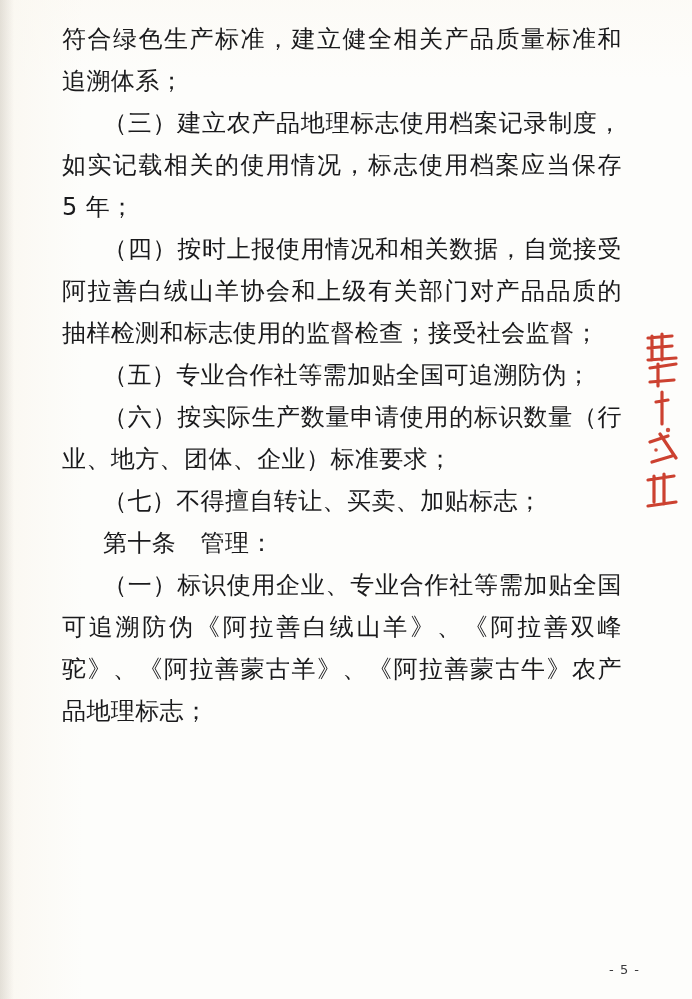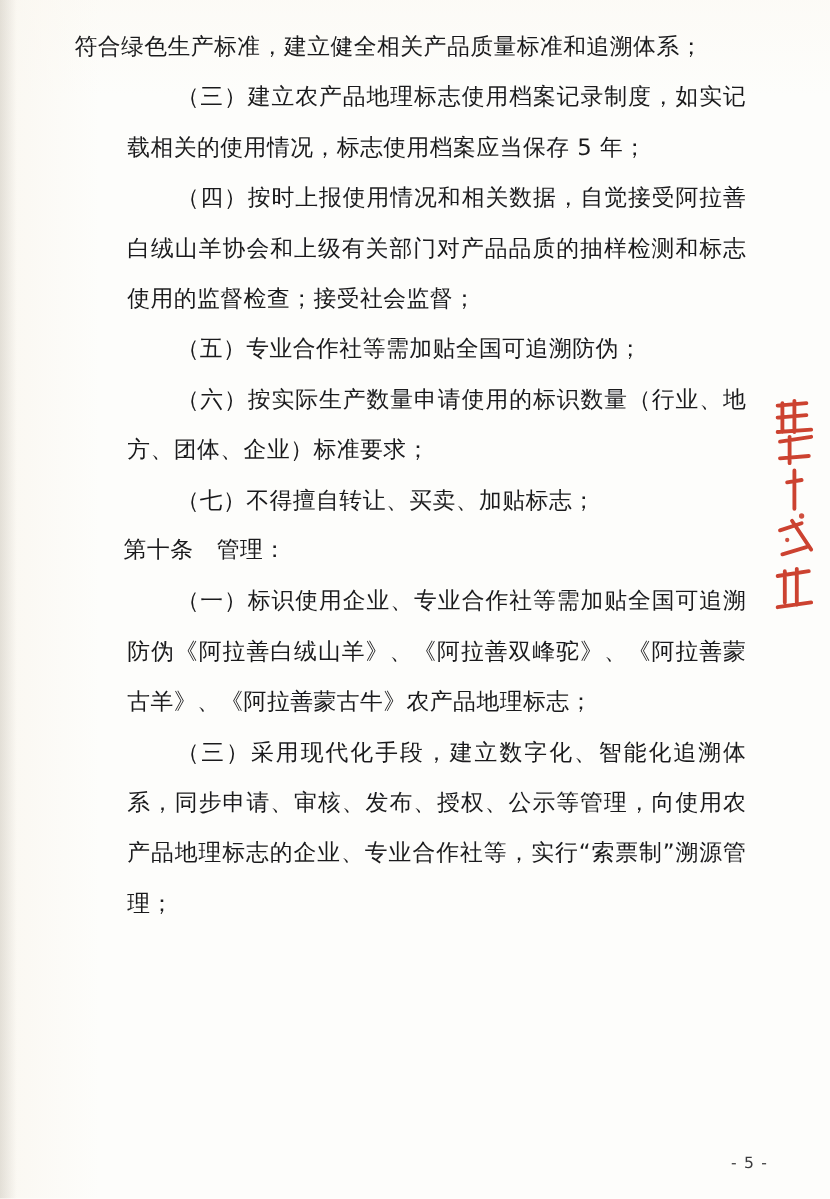--- a/index.html
+++ b/index.html
@@ -37,36 +37,34 @@
     pointer-events: none;
   }
   .content {
     position: absolute;
     left: 62px;
     top: 18px;
     width: 560px;
   }
   .para {
     font-family: "DejaVu Sans", "Liberation Sans", sans-serif;
-    font-size: 19px;
+    font-size: 24px;
     line-height: 42px;
     color: #1a1a1c;
     letter-spacing: 0.4px;
     text-align: justify;
     text-justify: inter-ideograph;
     margin: 0 0 0 0;
     font-weight: 500;
   }
   .para.indent {
     text-indent: 41px;
-    margin-left: 44px;
   }
   .para.article {
     text-indent: 41px;
-    font-family: Liberation Serif, serif;
   }
   .para + .para {
     margin-top: 0px;
   }
   
   .seal {
     position: absolute;
     right: 2px;
     top: 330px;
     width: 44px;
@@ -93,21 +91,20 @@
 
   <div class="content">
     <p class="para">符合绿色生产标准，建立健全相关产品质量标准和追溯体系；</p>
     <p class="para indent">（三）建立农产品地理标志使用档案记录制度，如实记载相关的使用情况，标志使用档案应当保存 5 年；</p>
     <p class="para indent">（四）按时上报使用情况和相关数据，自觉接受阿拉善白绒山羊协会和上级有关部门对产品品质的抽样检测和标志使用的监督检查；接受社会监督；</p>
     <p class="para indent">（五）专业合作社等需加贴全国可追溯防伪；</p>
     <p class="para indent">（六）按实际生产数量申请使用的标识数量（行业、地方、团体、企业）标准要求；</p>
     <p class="para indent">（七）不得擅自转让、买卖、加贴标志；</p>
     <p class="para article">第十条　管理：</p>
     <p class="para indent">（一）标识使用企业、专业合作社等需加贴全国可追溯防伪《阿拉善白绒山羊》、《阿拉善双峰驼》、《阿拉善蒙古羊》、《阿拉善蒙古牛》农产品地理标志；</p>
-    <p class="para indent">（三）采用现代化手段，建立数字化、智能化追溯体系，同步申请、审核、发布、授权、公示等管理，向使用农产品地理标志的企业、专业合作社等，实行“索票制”溯源管理；</p>
   </div>
 
   <div class="seal">
     <svg width="44" height="185" viewBox="0 0 44 185" xmlns="http://www.w3.org/2000/svg">
       <g fill="none" stroke="#c8321f" stroke-width="3.2" stroke-linecap="round" stroke-linejoin="round" opacity="0.92">
         <path d="M2 8 L26 6 M2 18 L26 16 M6 6 L6 30 M16 4 L16 30 M2 30 L30 28"></path>
         <path d="M4 38 L30 34 M12 34 L12 56 M4 52 L28 50"></path>
         <path d="M10 72 L22 70 M16 62 L16 94"></path>
         <path d="M4 112 L22 106 M14 104 L30 128 M6 132 L26 126"></path>
         <path d="M2 150 L28 146 M8 146 L8 172 M18 144 L18 174 M2 176 L30 172"></path>

